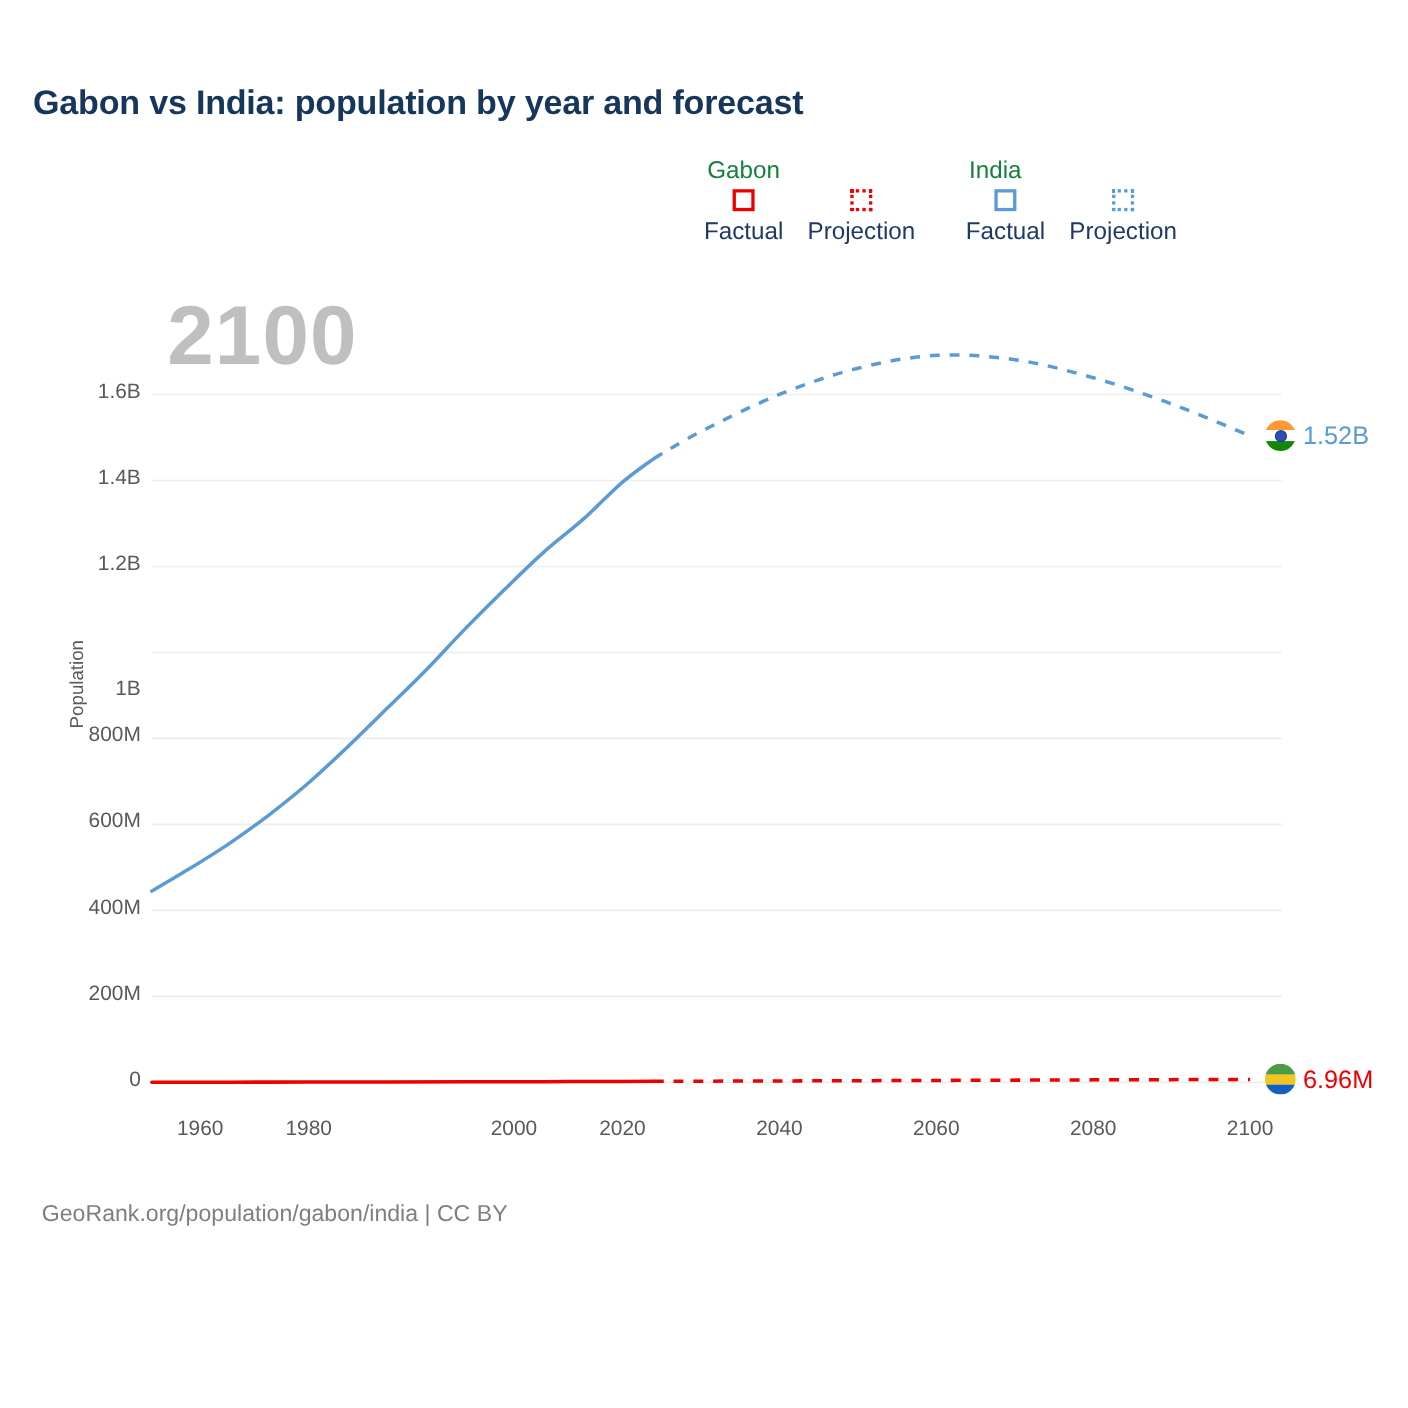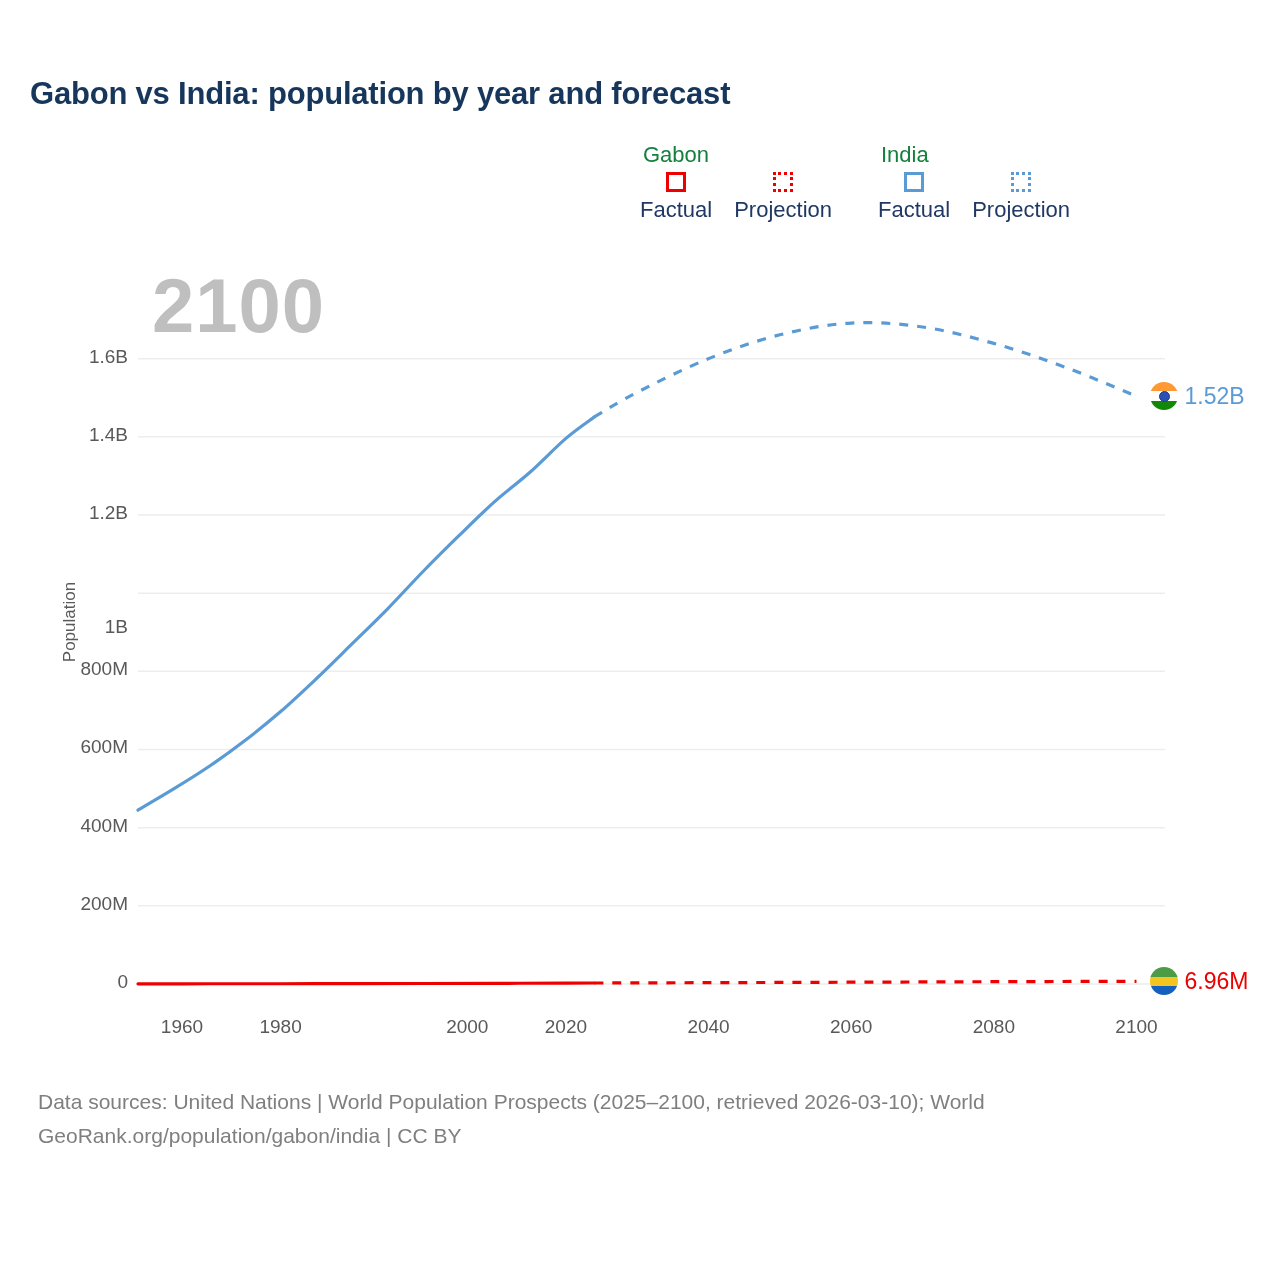--- a/index.html
+++ b/index.html
@@ -296,17 +296,16 @@
         <span class="flag-band b1"></span>
         <span class="flag-band b2"></span>
         <span class="flag-band b3"></span>
       </span>
       <span class="end-value gabon">6.96M</span>
     </div>
 
   </div>
 
   <div class="footer">
-    <div>Data sources: United Nations | World Population Prospects (2025–2100, retrieved 2026-03-10); World</div>
     <div class="footer-line2">GeoRank.org/population/gabon/india | CC BY</div>
   </div>
 
 </div>
 
 </body></html>

